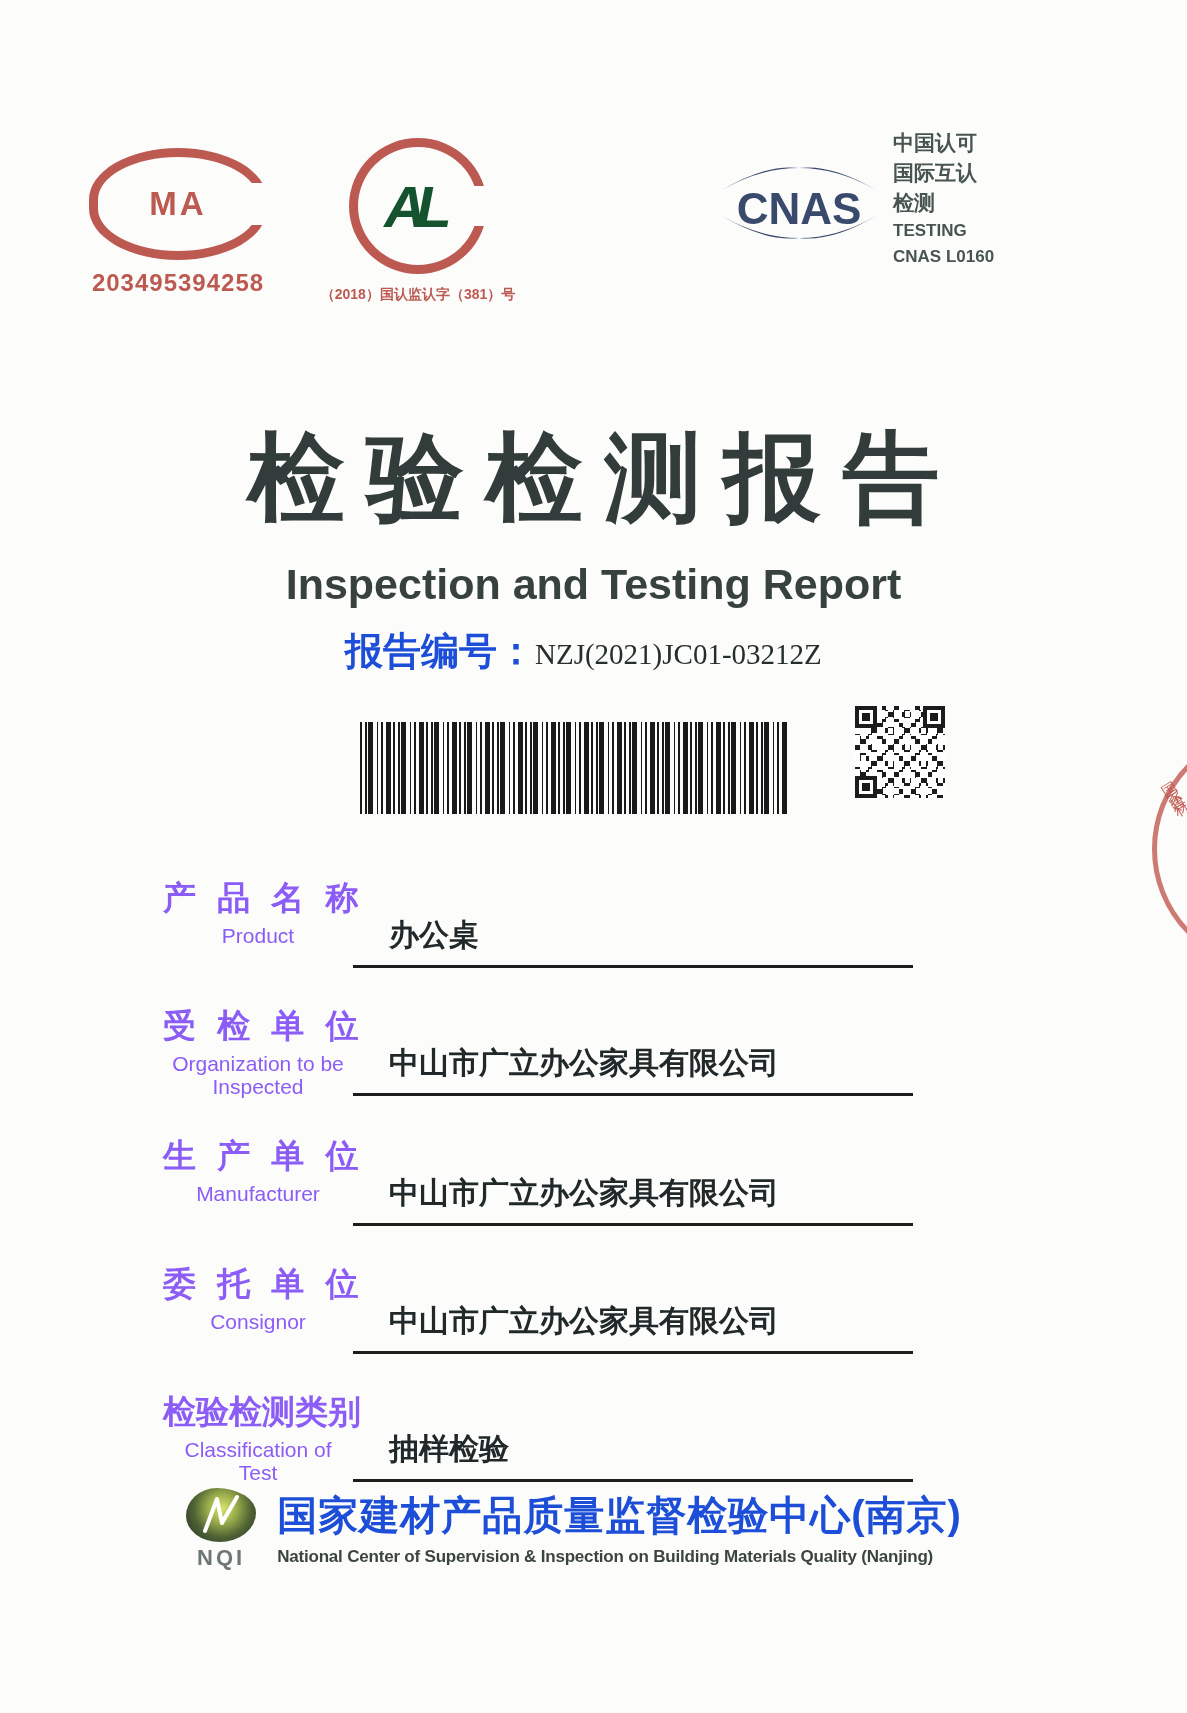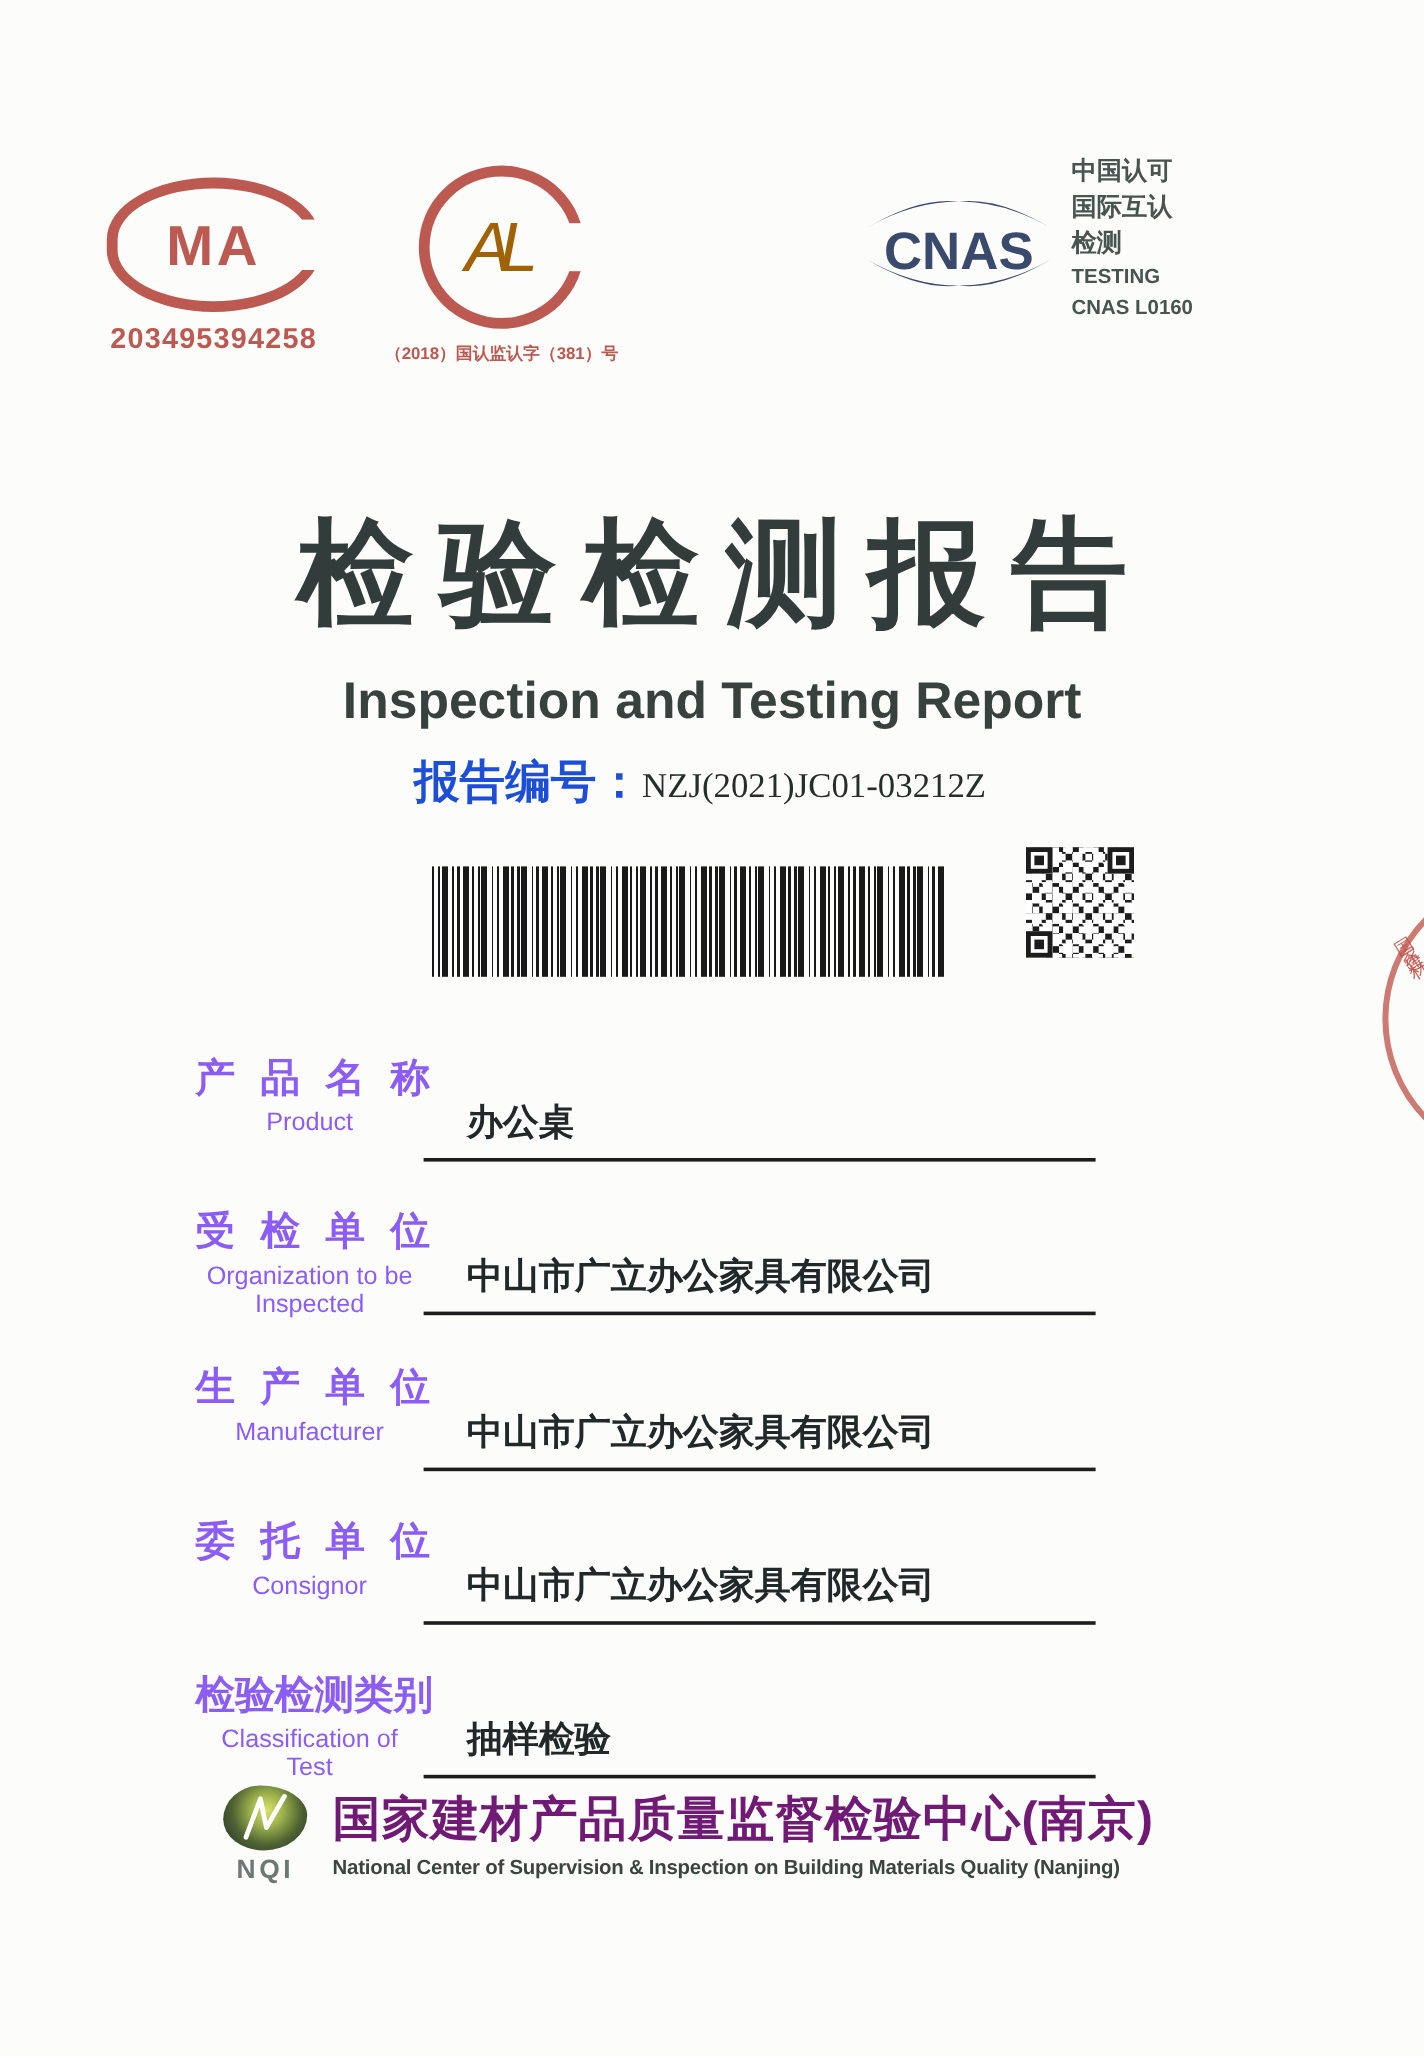--- a/index.html
+++ b/index.html
@@ -5,29 +5,29 @@
   html,body{margin:0;padding:0;background:#e8e8e6;}
   .page{position:relative;width:1187px;height:1713px;margin:0 auto;overflow:hidden;
         background:#fcfcfb;font-family:"Liberation Sans","DejaVu Sans",sans-serif;color:#323c3a;}
 
   
   .cma-block{position:absolute;left:88px;top:148px;width:180px;text-align:center;}
   .cma-oval{position:relative;width:160px;height:94px;margin:0 auto;border:9px solid #bc5a52;
             border-radius:50%/46%;display:flex;align-items:center;justify-content:center;}
   .cma-oval::after{content:"";position:absolute;right:-12px;top:50%;transform:translateY(-50%);
             width:24px;height:42px;background:#fcfcfb;}
-  .cma-letters{font-size:47px;font-weight:bold;color:#bc5a52;letter-spacing:3px;}
+  .cma-letters{font-size:33px;font-weight:bold;color:#bc5a52;letter-spacing:3px;}
   .cma-number{margin-top:9px;font-size:24px;font-weight:bold;color:#bc5a52;letter-spacing:1px;}
 
   .cal-block{position:absolute;left:308px;top:138px;width:220px;text-align:center;}
   .cal-circle{position:relative;width:120px;height:118px;margin:0 auto;border:9px solid #bc5a52;
             border-radius:50%;display:flex;align-items:center;justify-content:center;}
   .cal-circle::after{content:"";position:absolute;right:-12px;top:50%;transform:translateY(-50%);
             width:22px;height:40px;background:#fcfcfb;}
-  .cal-letters{font-size:58px;font-weight:normal;color:#a16207;letter-spacing:-10px;
+  .cal-letters{font-size:58px;font-weight:bold;color:#14532d;letter-spacing:-10px;
             font-style:italic;padding-right:10px;}
   .cal-caption{margin-top:12px;font-size:14px;font-weight:bold;color:#bc5a52;white-space:nowrap;}
 
   .ilac-block{position:absolute;left:570px;top:132px;width:134px;height:134px;}
   .ilac-circle{width:122px;height:122px;border:5px dashed #93a4c0;border-radius:50%;
             background:repeating-radial-gradient(circle at 50% 50%,#fcfcfb 0 5.5px,#a4b3ca 5.5px 6.6px);
             display:flex;align-items:center;justify-content:center;}
   .ilac-text{font-size:26px;font-weight:bold;color:#3f5490;background:rgba(252,252,251,.62);
             padding:1px 2px;letter-spacing:.5px;}
 
@@ -81,21 +81,21 @@
             padding-left:36px;font-size:30px;font-weight:600;color:#20282a;margin-top:39px;}
 
   
   .footer{position:absolute;left:0;right:0;top:1488px;display:flex;justify-content:center;
             align-items:flex-start;gap:16px;transform:translateX(-22px);}
   .nqi{width:80px;text-align:center;}
   .nqi-blob{width:70px;height:54px;margin:0 auto;border-radius:44% 56% 52% 48%/52% 46% 54% 48%;
             background:radial-gradient(circle at 52% 38%,#d9e36b 0%,#9db04c 28%,#4f6334 58%,#2e392a 88%);
             display:flex;align-items:center;justify-content:center;}
   .nqi-label{margin-top:3px;font-size:22px;font-weight:bold;color:#6d7773;letter-spacing:3px;}
-  .org .zh{font-size:40px;font-weight:bold;color:#701a75;letter-spacing:1px;white-space:nowrap;}
+  .org .zh{font-size:40px;font-weight:bold;color:#1d4ed8;letter-spacing:1px;white-space:nowrap;}
   .org .en{margin-top:4px;font-size:17px;font-weight:bold;color:#3a453d;letter-spacing:-0.2px;white-space:nowrap;}
 </style>
 </head>
 <body>
 
 <div class="page">
 
   <div class="cma-block">
     <div class="cma-oval">
       <span class="cma-letters">MA</span>

